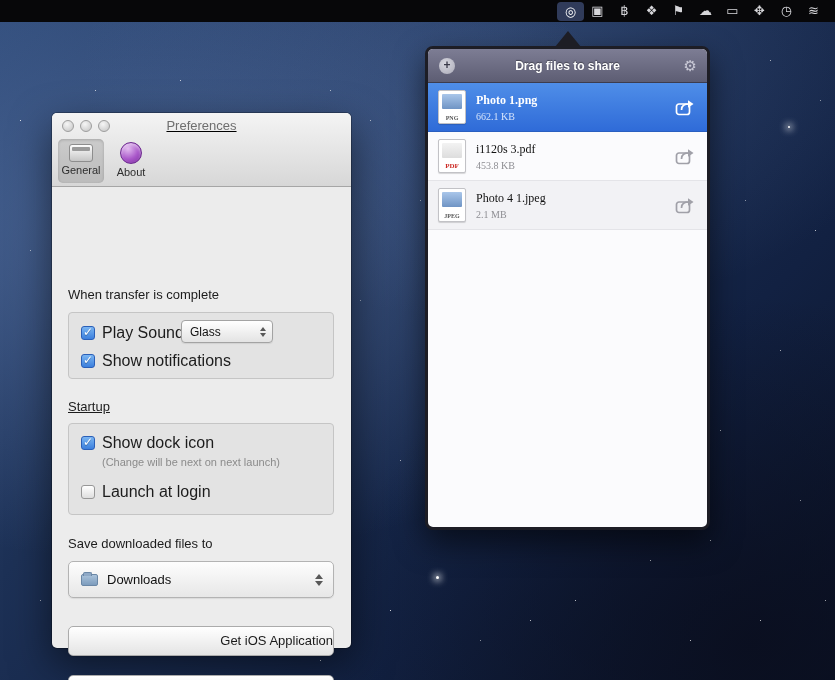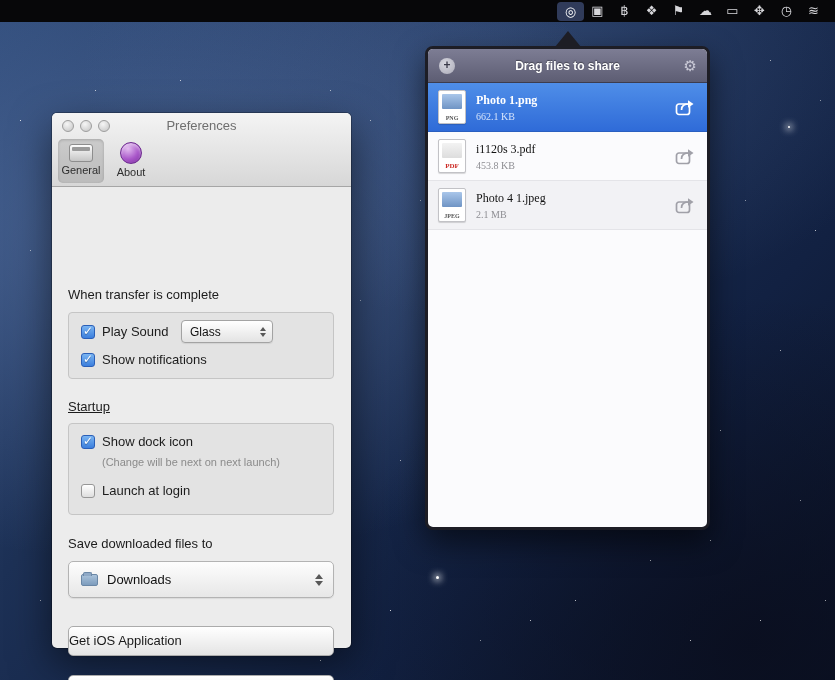--- a/index.html
+++ b/index.html
@@ -93,21 +93,21 @@
   .fileicon.type-pdf .thumb { background:linear-gradient(#f3f3f3,#dddddd); }
   .fileicon .badge { position:absolute; bottom:2px; left:0; width:100%; text-align:center;
     font-size:6px; font-weight:bold; color:#555; letter-spacing:0; }
   .fileicon.type-pdf .badge { color:#cc2a24; font-size:7px; }
 
   
   .prefs { position:absolute; left:52px; top:113px; width:299px; height:535px;
     background:#ececec; border-radius:5px; z-index:8;
     box-shadow:0 15px 40px rgba(0,0,0,.55), 0 0 0 1px rgba(0,0,0,.25); }
   .prefs-header { height:74px; background:linear-gradient(#f4f4f4,#d7d7d7);
-    border-bottom:1px solid #a6a6a6; border-radius:5px 5px 0 0; position:relative; }
+    border-bottom:1px solid #a6a6a6; border-radius:5px 5px 0 0; position:relative;text-decoration:underline; }
   .titlebar { height:26px; position:relative; }
   .traffic { position:absolute; top:7px; width:12px; height:12px; border-radius:50%;
     background:radial-gradient(circle at 40% 32%,#f6f6f6,#c3c3c3);
     border:1px solid #9e9e9e; cursor:pointer; }
   .traffic.close { left:10px; } .traffic.min { left:28px; } .traffic.zoom { left:46px; }
   .window-title { text-align:center; line-height:26px; font-size:13px; color:#6f6f6f; }
   .toolbar { position:absolute; top:26px; left:6px; display:flex; gap:4px; }
   .tb-item { width:46px; height:44px; display:flex; flex-direction:column; align-items:center;
     justify-content:flex-start; padding-top:3px; border-radius:5px; cursor:pointer; }
   .tb-item.selected { background:rgba(0,0,0,.13); box-shadow:inset 0 1px 3px rgba(0,0,0,.18); }
@@ -124,21 +124,21 @@
   .section-label { position:absolute; left:16px; font-size:13px; color:#1c1c1c; }
   .groupbox { position:absolute; left:16px; width:266px; background:#e3e3e3;
     border:1px solid #c5c5c5; border-radius:4px; }
   .check-row { position:absolute; left:12px; display:flex; align-items:center; gap:7px; }
   .checkbox { width:14px; height:14px; border-radius:3px; flex:0 0 auto;
     background:linear-gradient(#ffffff,#dedede); border:1px solid #979797;
     position:relative; cursor:pointer; }
   .checkbox.checked { background:linear-gradient(#7ab5f2,#3c7fdd); border-color:#2a5fb8; }
   .checkbox.checked::after { content:"✓"; position:absolute; left:1px; top:-2px;
     color:#fff; font-size:12px; font-weight:bold; text-shadow:0 1px 1px rgba(0,0,0,.3); }
-  .check-label { font-size:13px; color:#1c1c1c; cursor:default; }
+  .check-label { font-size:16px; color:#1c1c1c; cursor:default; }
   .note { position:absolute; left:33px; font-size:11px; color:#8b8b8b; }
 
   .popup-small { position:absolute; left:112px; top:7px; width:92px; height:23px;
     background:linear-gradient(#ffffff,#e3e3e3); border:1px solid #a3a3a3; border-radius:4px;
     display:flex; align-items:center; padding:0 6px 0 8px; cursor:pointer;
     box-shadow:0 1px 1px rgba(0,0,0,.08);justify-content:space-between; }
   .popup-small .pv { flex:1; font-size:12px; color:#111; }
   .popup-big { position:absolute; left:16px; width:266px; height:37px;
     background:linear-gradient(#fdfdfd,#e7e7e7); border:1px solid #b3b3b3; border-radius:5px;
     display:flex; align-items:center; padding:0 10px 0 12px; cursor:pointer;
@@ -152,21 +152,21 @@
   .popup-small .arr-up { border-bottom-width:4px; border-left-width:3px; border-right-width:3px; }
   .popup-small .arr-dn { border-top-width:4px; border-left-width:3px; border-right-width:3px; }
 
   .folder-icon { width:17px; height:12px; background:linear-gradient(#a9c2da,#7d9cbd);
     border:1px solid #6a87a6; border-radius:2px; position:relative; flex:0 0 auto; }
   .folder-icon::before { content:""; position:absolute; top:-3px; left:1px; width:7px; height:3px;
     background:#8fa9c6; border:1px solid #6a87a6; border-bottom:none; border-radius:2px 2px 0 0; }
 
   .push-btn { position:absolute; left:16px; width:266px; height:30px;
     background:linear-gradient(#ffffff,#e4e4e4); border:1px solid #ababab; border-radius:5px;
-    font-size:13px; color:#1a1a1a; text-align:left; line-height:28px; cursor:pointer;
+    font-size:13px; color:#1a1a1a; text-align:right; line-height:28px; cursor:pointer;
     box-shadow:0 1px 1px rgba(0,0,0,.1); }
 </style>
 </head>
 <body>
 
 <div class="stars"></div>
 <div class="bright-star" style="left:436px;top:576px;"></div>
 <div class="bright-star" style="left:788px;top:126px;width:2px;height:2px;"></div>
 <div class="bright-star" style="left:262px;top:434px;width:2px;height:2px;"></div>
 

